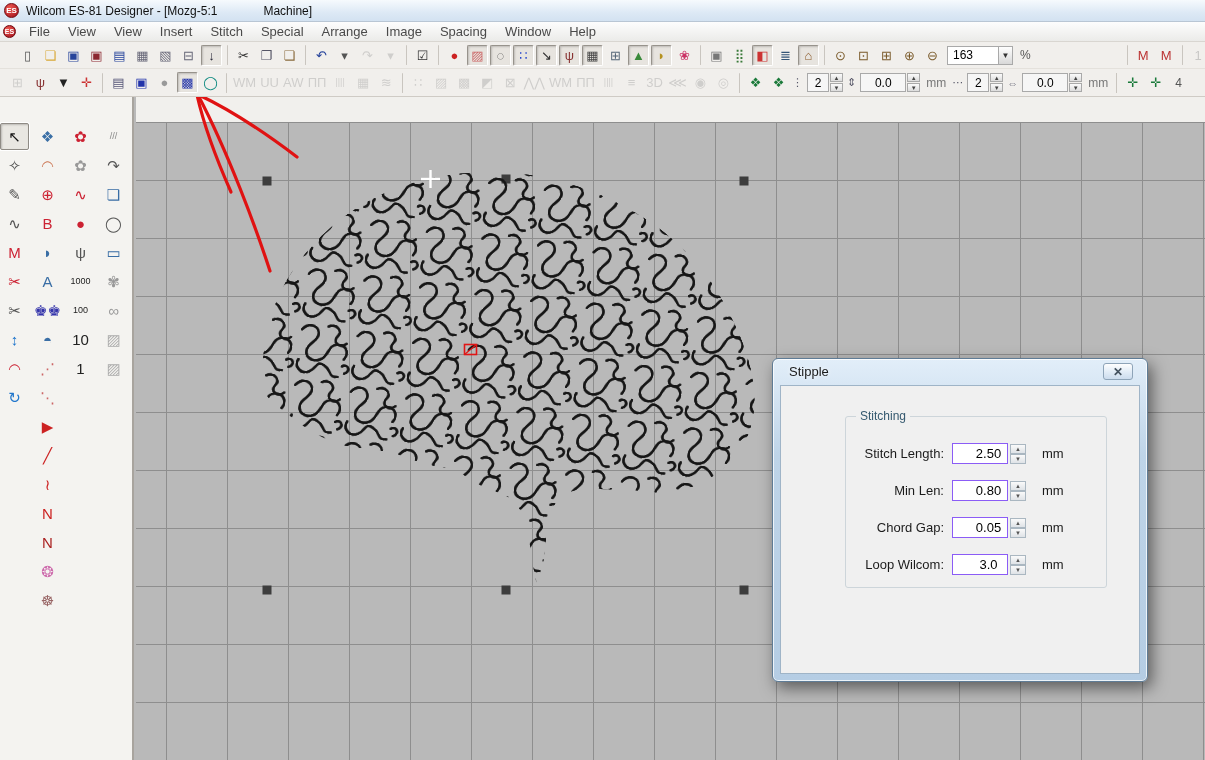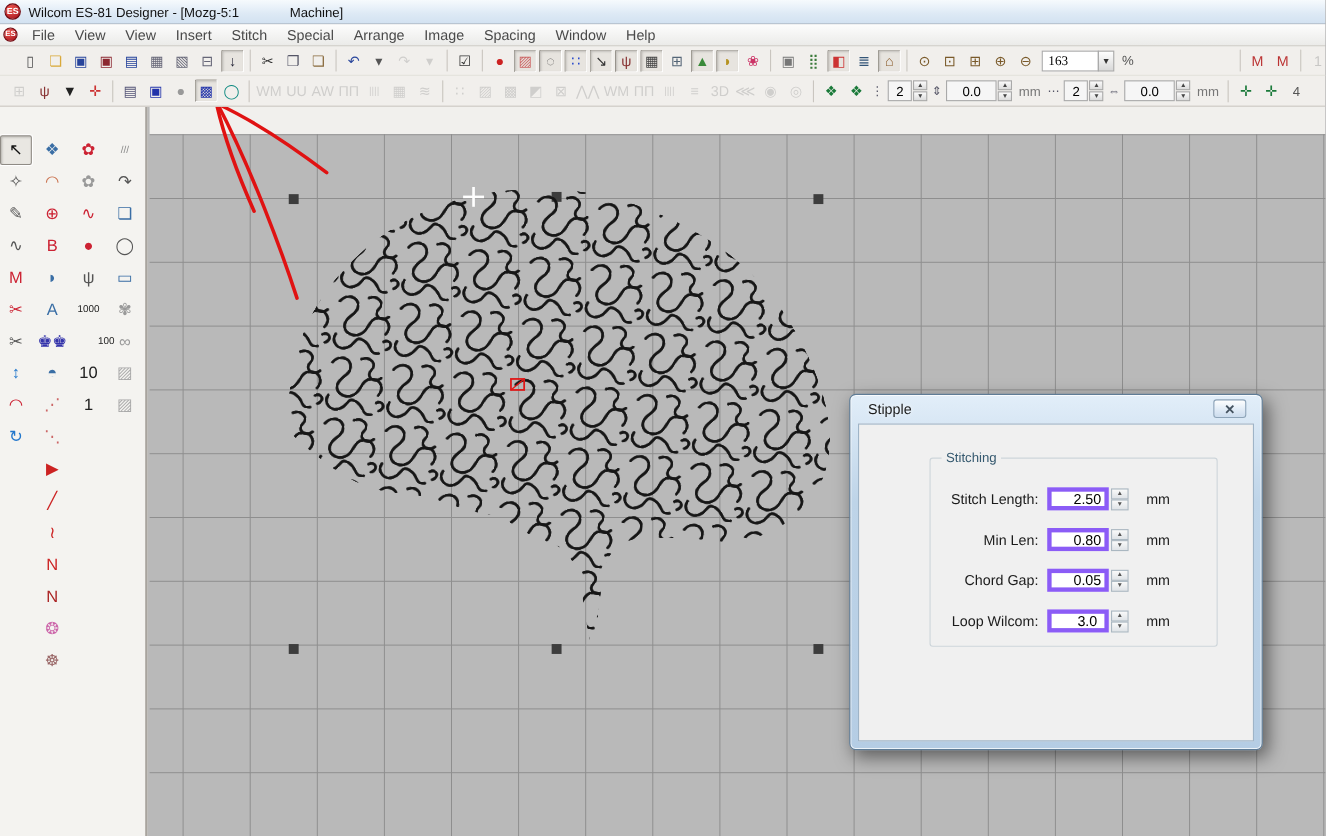--- a/index.html
+++ b/index.html
@@ -42,21 +42,21 @@
     min-width:21px; height:21px; margin:0 1px; display:flex; align-items:center; justify-content:center;
     font-size:13px; line-height:1; border:1px solid transparent; border-radius:2px; cursor:default;
   }
   .tbi.pressed {
     background:#e7e4df; border-color:#97938c #ffffff #ffffff #97938c;
     box-shadow:inset 1px 1px 2px rgba(0,0,0,.18);
   }
   .tbi.disabled { opacity:.38; }
   .sep { width:1px !important; min-width:1px !important; height:20px; background:#c9c5bf; margin:0 4px; border:0 !important; }
   .combo { display:flex; align-items:center; margin:0 3px; }
-  .combo input { width:52px; height:19px; border:1px solid #a9a9a9; font-size:12px; padding:0 5px; font-family:Liberation Serif, serif; }
+  .combo input { width:52px; height:19px; border:1px solid #a9a9a9; font-size:12px; padding:0 5px; font-family:Liberation Sans, sans-serif; }
   .combo .dd {
     width:15px; height:19px; margin-left:-1px; border:1px solid #a9a9a9;
     background:linear-gradient(#fefefe,#d8d8d8); font-size:8px; color:#333;
     display:flex; align-items:center; justify-content:center;
   }
   .pct { font-size:12px; color:#555; margin:0 4px; }
   .spinfield { display:flex; align-items:center; margin:0 2px; }
   .spinfield input { height:19px; border:1px solid #a9a9a9; font-size:12px; text-align:center; background:#f6f6f6; font-family:inherit; }
   .spin-btns { display:flex; flex-direction:column; margin-left:1px; }
   .spin-btns span {
@@ -107,21 +107,21 @@
     border:1px solid #8ea4b8; background:linear-gradient(#fefefe,#e3edf7 50%,#ccdced);
     display:flex; align-items:center; justify-content:center; font-size:12px; font-weight:bold; color:#44525f;
     cursor:default;
   }
   .dlg-client { position:absolute; left:7px; right:7px; top:26px; bottom:7px; background:#f0f0f0; border:1px solid #9fb4c7; }
   .groupbox { position:absolute; left:64px; top:30px; width:262px; height:172px; border:1px solid #cdd5da; border-radius:3px; }
   .groupbox-label { position:absolute; left:10px; top:-8px; background:#f0f0f0; padding:0 4px; font-size:12px; color:#35596f; }
   .field-rows { position:absolute; left:6px; top:26px; right:4px; display:flex; flex-direction:column; gap:16px; }
   .dlg-row { display:flex; align-items:center; height:21px; }
   .dlg-field-label { width:92px; text-align:right; font-size:13px; color:#1b1b1b; margin-right:8px; }
-  .dlg-input { width:56px; height:21px; border:4px solid #8b5cf6; font-size:13px; text-align:center; background:#fff; font-family:inherit;padding-left:19px; }
+  .dlg-input { width:56px; height:21px; border:1px solid #8b5cf6; font-size:13px; text-align:center; background:#fff; font-family:inherit;padding-left:19px; }
   .dlg-spin { display:flex; flex-direction:column; margin-left:2px; }
   .dlg-spin span {
     width:16px; height:10px; font-size:6px; color:#555; border:1px solid #aab7c1;
     background:linear-gradient(#fafafa,#dfe3e7); display:flex; align-items:center; justify-content:center;
   }
   .dlg-spin span + span { margin-top:0px; }
   .dlg-unit { margin-left:16px; font-size:13px; color:#1b1b1b; }
   .replace-row { position:absolute; left:0; right:0; top:224px; display:flex; justify-content:center; align-items:center; font-size:13px; color:#1b1b1b; transform:translateX(-6px); }
   .checkbox {
     width:14px; height:14px; margin-left:6px; border:1px solid #7c93a8;
@@ -324,21 +324,21 @@
     <span class="tool" style="color: rgb(204, 34, 51);">M</span>
     <span class="tool" style="color: rgb(58, 110, 165);">◗</span>
     <span class="tool" style="color: rgb(85, 85, 85);">ψ</span>
     <span class="tool" style="color: rgb(58, 110, 165);">▭</span>
     <span class="tool" style="color: rgb(204, 34, 51);">✂</span>
     <span class="tool" style="color: rgb(58, 110, 165);">A</span>
     <span class="tool" style="color: rgb(34, 34, 34); font-size: 9px;">1000</span>
     <span class="tool disabled" style="color: rgb(153, 153, 153);">✾</span>
     <span class="tool" style="color: rgb(85, 85, 85);">✂</span>
     <span class="tool" style="color: rgb(51, 51, 170);">♚♚</span>
-    <span class="tool" style="color: rgb(34, 34, 34); font-size: 9px; margin-left: 16px;">100</span>
+    <span class="tool" style="color: rgb(34, 34, 34); font-size: 9px;">100</span>
     <span class="tool disabled" style="color: rgb(153, 153, 153);">∞</span>
     <span class="tool" style="color: rgb(34, 119, 204);">↕</span>
     <span class="tool" style="color: rgb(58, 110, 165);">◓</span>
     <span class="tool" style="color: rgb(34, 34, 34);">10</span>
     <span class="tool disabled" style="color: rgb(170, 170, 170);">▨</span>
     <span class="tool" style="color: rgb(204, 34, 51);">◠</span>
     <span class="tool" style="color: rgb(204, 102, 102);">⋰</span>
     <span class="tool" style="color: rgb(34, 34, 34);">1</span>
     <span class="tool disabled" style="color: rgb(170, 170, 170);">▨</span>
     <span class="tool" style="color: rgb(34, 119, 204);">↻</span>

